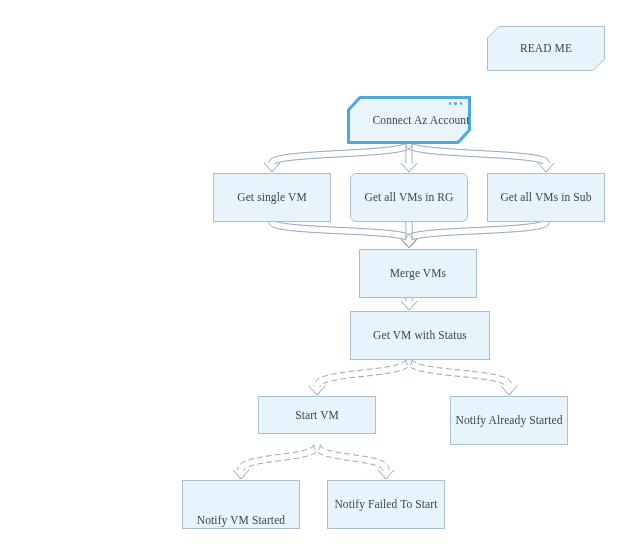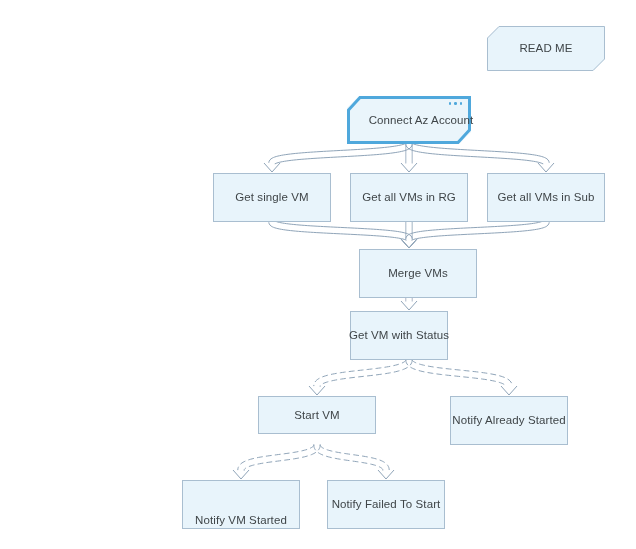--- a/index.html
+++ b/index.html
@@ -29,21 +29,21 @@
   .node {
     position: absolute;
     box-sizing: border-box;
     display: flex;
     align-items: center;
     justify-content: center;
     text-align: center;
     background: #e8f4fb;
     border: 1px solid #a9bed0;
     color: #3f4548;
-    font-family: Liberation Sans, sans-serif;
+    font-family: Liberation Serif, serif;
     font-size: 11.5px;
     line-height: 1.3;
     letter-spacing: 0.1px;
     white-space: nowrap;
   }
   .node-label {
     display: block;
     padding: 0 6px;
   }
   
@@ -171,33 +171,33 @@
         <i></i>
         <i></i>
     </span>
     <span class="node-label">Connect Az Account</span>
   </div>
 
   <div class="node" style="left:213px; top:173px; width:118px; height:49px;">
     <span class="node-label">Get single VM</span>
   </div>
 
-  <div class="node" style="left:350px; top:173px; width:118px; height:49px;">
+  <div class="node" style="left:350px; top:173px; width:118px; height:49px;border-radius:6px;">
     <span class="node-label">Get all VMs in RG</span>
   </div>
 
   <div class="node" style="left:487px; top:173px; width:118px; height:49px;">
     <span class="node-label">Get all VMs in Sub</span>
   </div>
 
   <div class="node" style="left:350px; top:249px; width:118px; height:49px;margin-left:9px;">
     <span class="node-label">Merge VMs</span>
   </div>
 
-  <div class="node" style="left:350px; top:311px; width:98px; height:49px;">
+  <div class="node" style="left:350px; top:311px; width:140px; height:49px;">
     <span class="node-label">Get VM with Status</span>
   </div>
 
   <div class="node" style="left:258px; top:396px; width:118px; height:38px;">
     <span class="node-label">Start VM</span>
   </div>
 
   <div class="node" style="left:450px; top:396px; width:118px; height:49px;">
     <span class="node-label">Notify Already Started</span>
   </div>

